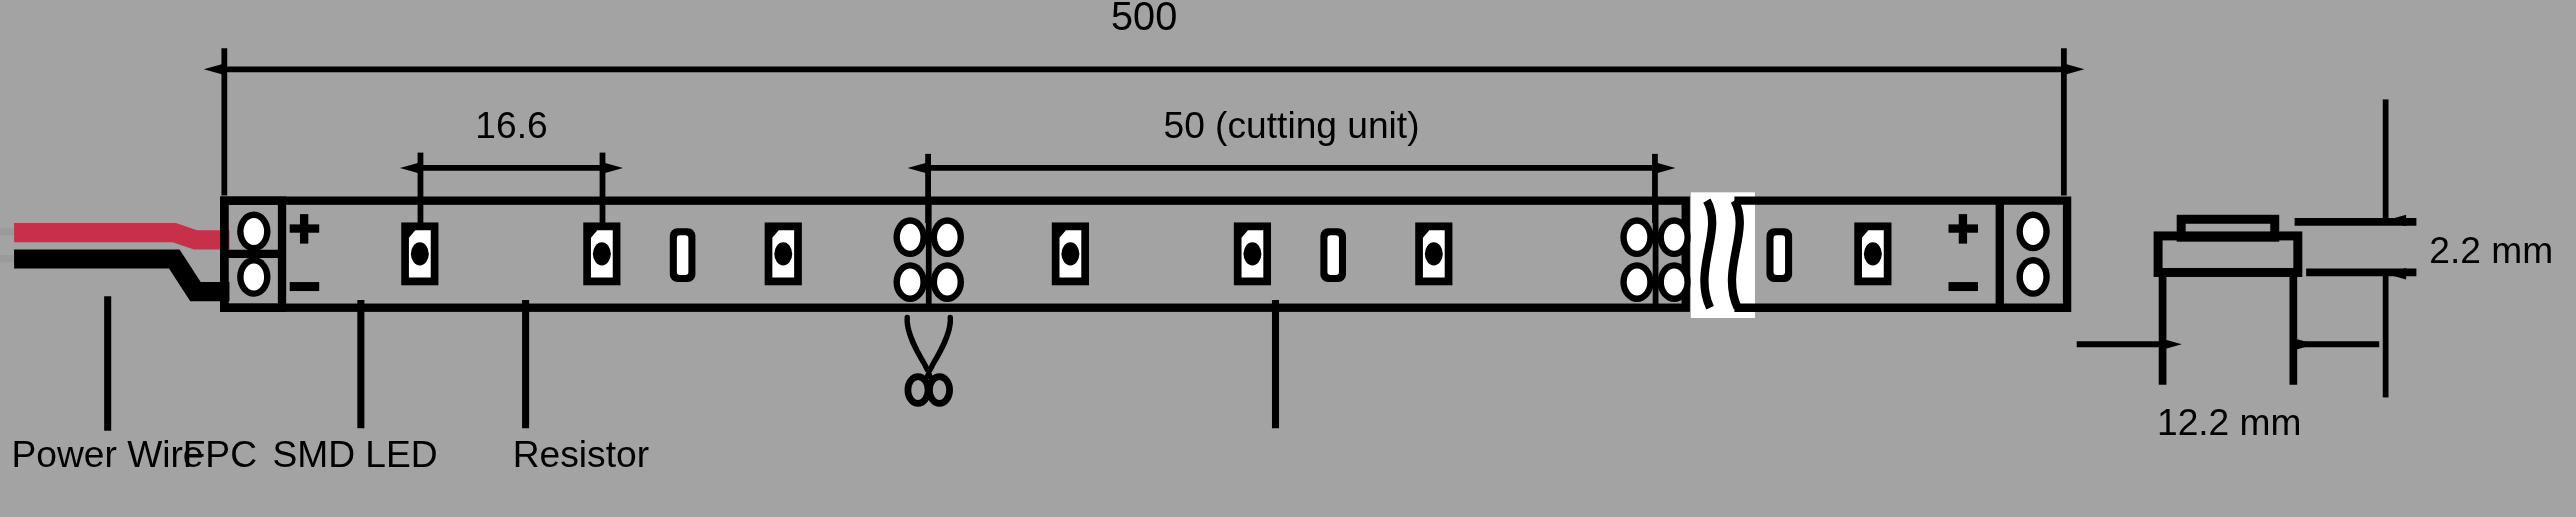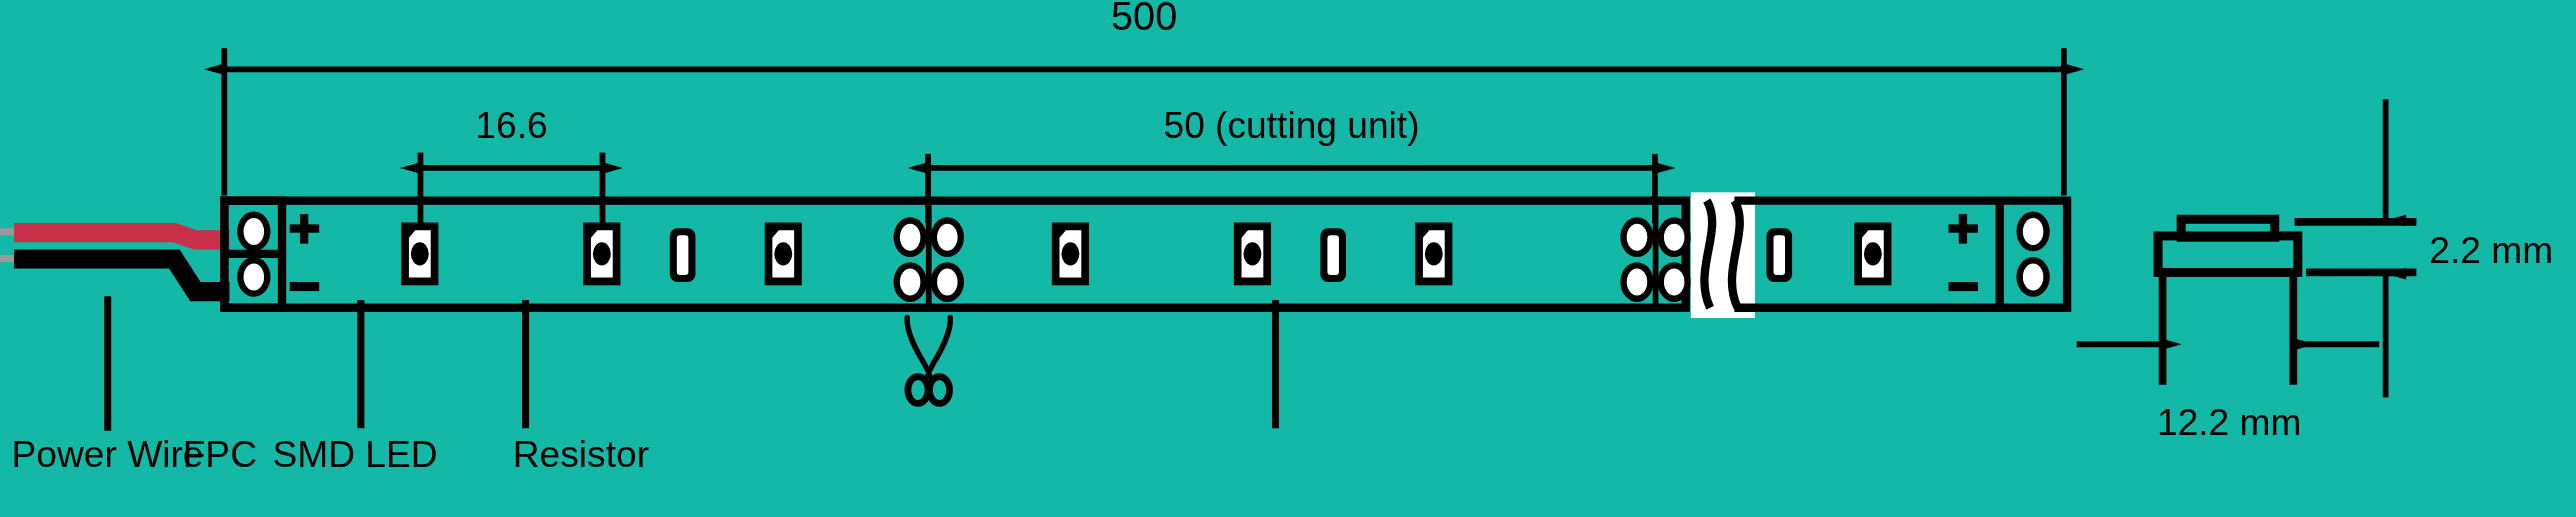--- a/index.html
+++ b/index.html
@@ -1,17 +1,17 @@
 <!DOCTYPE html>
 <html style="font-size:10.3px"><head>
 <meta charset="utf-8">
 <style>
   html,body{margin:0;padding:0;background:#ffffff;}
   body{width:2576px;height:518px;overflow:hidden;font-family:"Liberation Sans",sans-serif;}
-  #stage{position:relative;width:2576px;height:518px;background:#14b8a6;}
+  #stage{position:relative;width:2576px;height:518px;background:#a3a3a3;}
   #stage svg{position:absolute;left:0;top:0;}
   .lbl{font-family:"Liberation Sans",sans-serif;fill:#000;}
 </style>
 </head>
 <body>
 
 <div id="stage">
 
 <svg width="2576" height="518" viewBox="0 0 4019 808" xmlns="http://www.w3.org/2000/svg">
   <defs>

